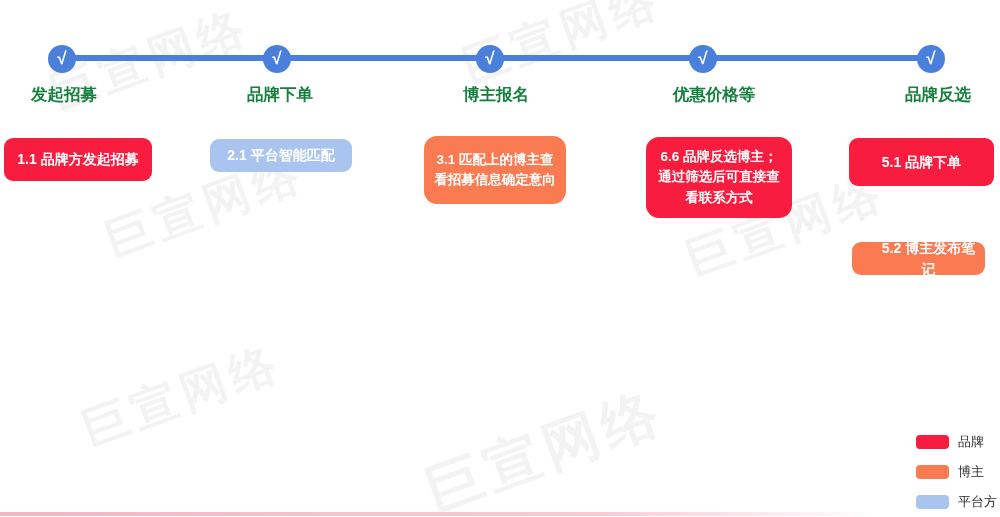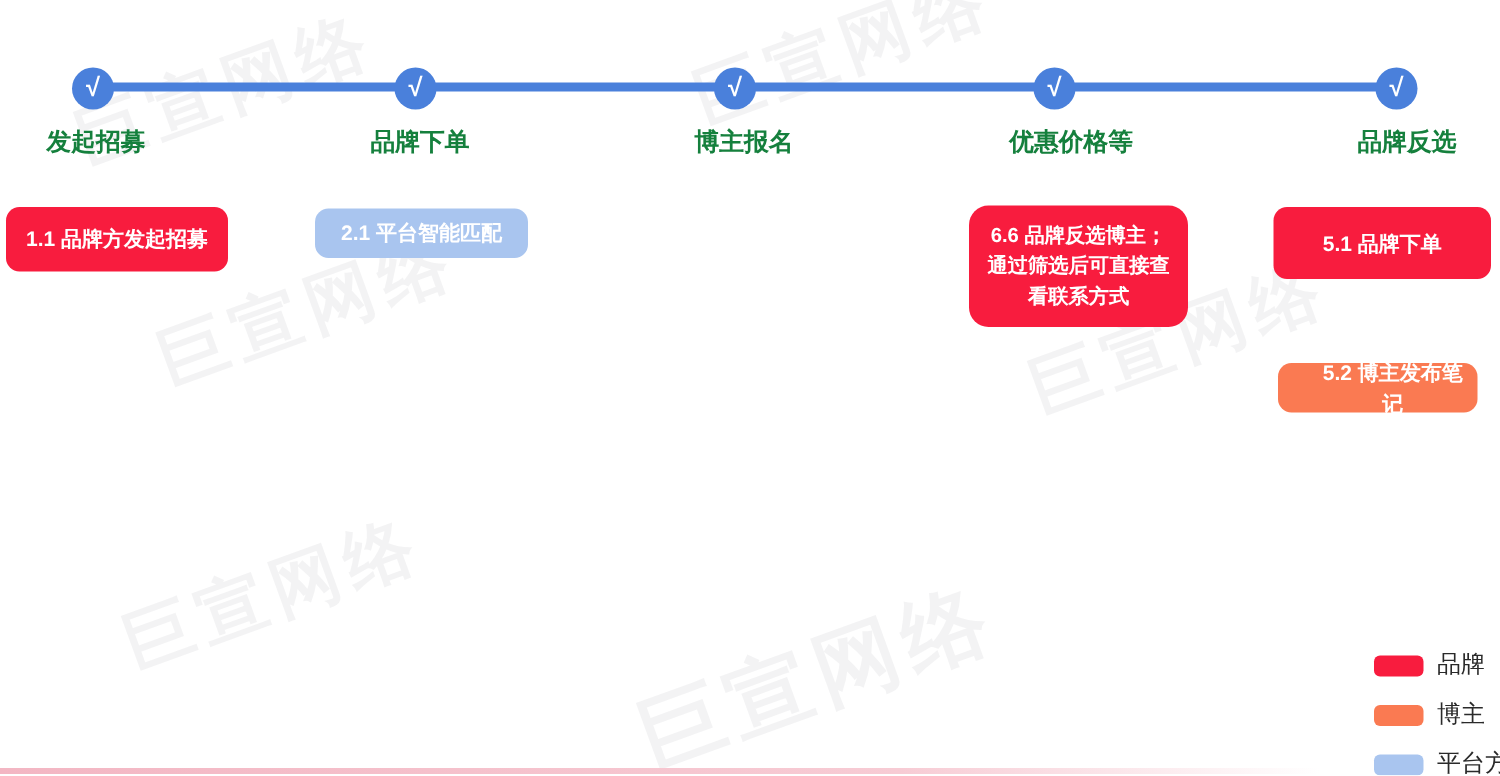--- a/index.html
+++ b/index.html
@@ -46,21 +46,21 @@
   .role-platform{background:#A9C5EF;}
   .r12{border-radius:13px;}
   .r18{border-radius:18px;}
   
   .legend{
     position:absolute;z-index:2;left:916px;top:433px;
     display:flex;flex-direction:column;gap:12px;
   }
   .legend-row{display:flex;align-items:center;gap:9px;}
   .legend-row .sw{width:33px;height:14px;border-radius:4px;display:inline-block;}
-  .legend-row .lb{font-size:16px;color:#2a2a2a;white-space:nowrap;font-family:Liberation Serif, serif;}
+  .legend-row .lb{font-size:13px;color:#2a2a2a;white-space:nowrap;font-family:Liberation Serif, serif;}
   
   .bottom-line{
     position:absolute;z-index:1;left:0;top:512px;width:100%;height:4px;
     background:linear-gradient(to right,#f3b6c3 0%,#f7cbd4 60%,rgba(247,203,212,0) 88%);
   }
 </style>
 </head>
 <body>
 
 <div id="canvas">
@@ -91,20 +91,22 @@
     </div>
 
   <div class="stage-label" style="left:64px;">发起招募</div>
   <div class="stage-label" style="left:280px;">品牌下单</div>
   <div class="stage-label" style="left:496px;">博主报名</div>
   <div class="stage-label" style="left:714px;">优惠价格等</div>
   <div class="stage-label" style="left:938px;">品牌反选</div>
 
   <div class="fbox single role-brand" style="left:4px;top:138px;width:148px;height:43px;">1.1 品牌方发起招募</div>
   <div class="fbox single role-platform" style="left:210px;top:139px;width:142px;height:33px;">2.1 平台智能匹配</div>
+  <div class="fbox r12 role-blogger" style="left:424px;top:136px;width:142px;height:68px;">3.1 匹配上的博主查
+看招募信息确定意向</div>
   <div class="fbox r12 role-brand" style="left:646px;top:137px;width:146px;height:81px;">6.6 品牌反选博主；
 通过筛选后可直接查
 看联系方式</div>
   <div class="fbox single role-brand" style="left:849px;top:138px;width:145px;height:48px;">5.1 品牌下单</div>
   <div class="fbox single role-blogger" style="left:852px;top:242px;width:133px;height:33px;padding-left:24px;">5.2 博主发布笔记</div>
 
   <div class="legend">
     <div class="legend-row">
       <span class="sw" style="background: rgb(248, 28, 62);"></span>
       <span class="lb">品牌</span>

